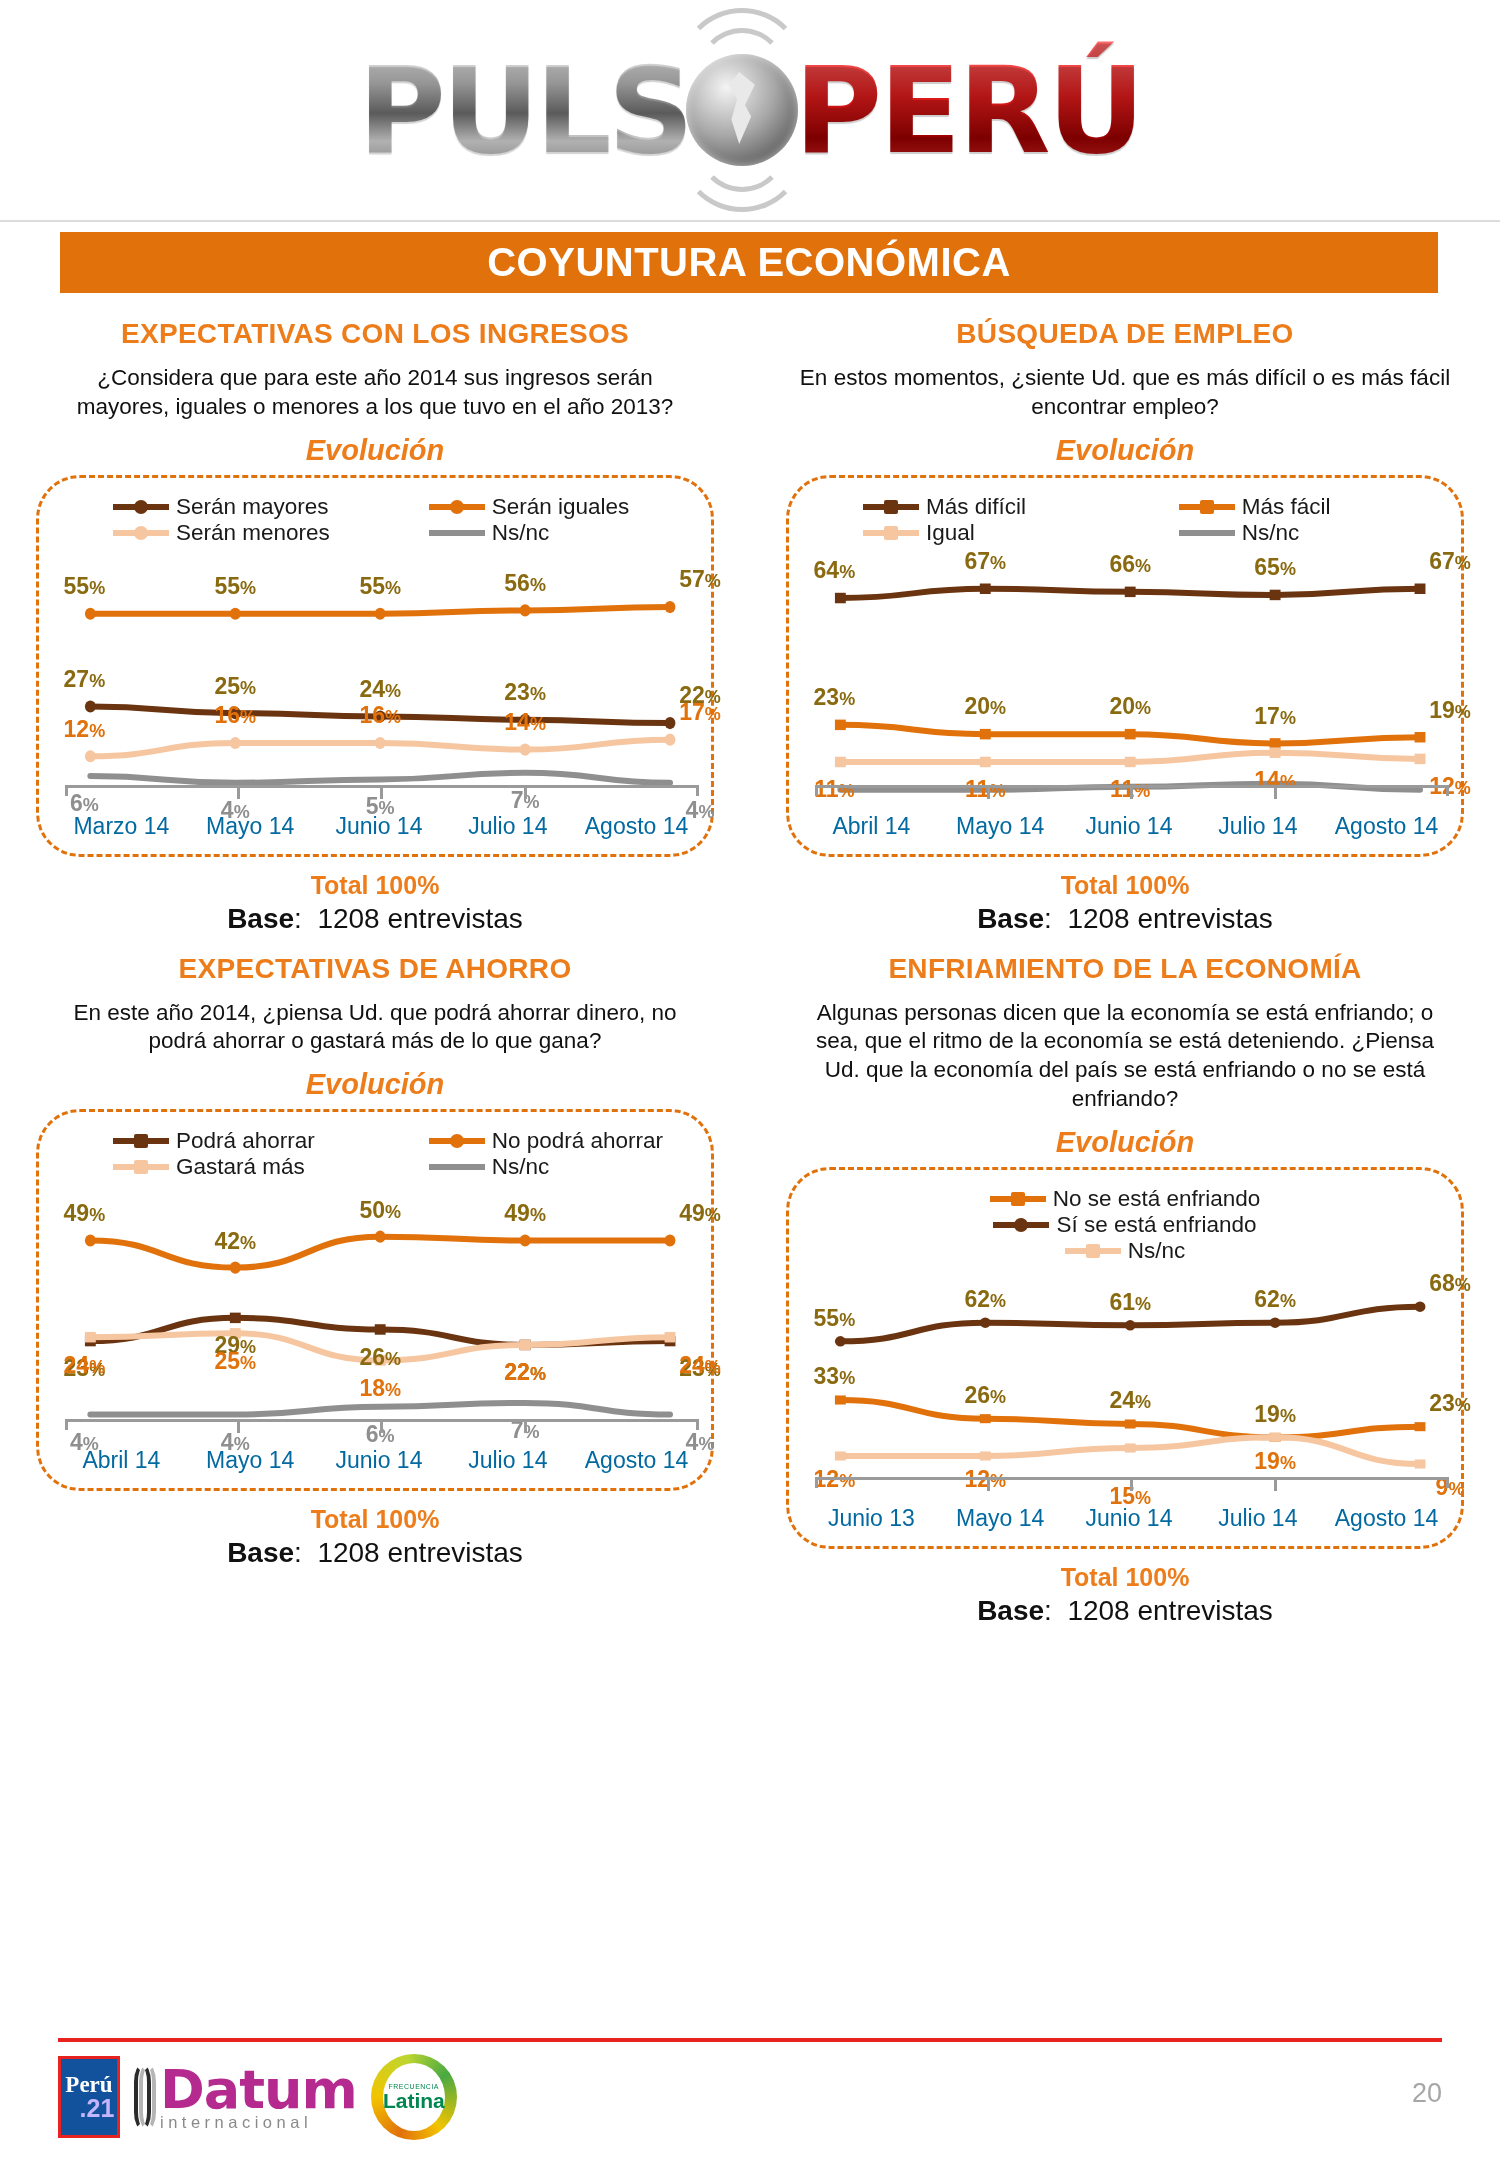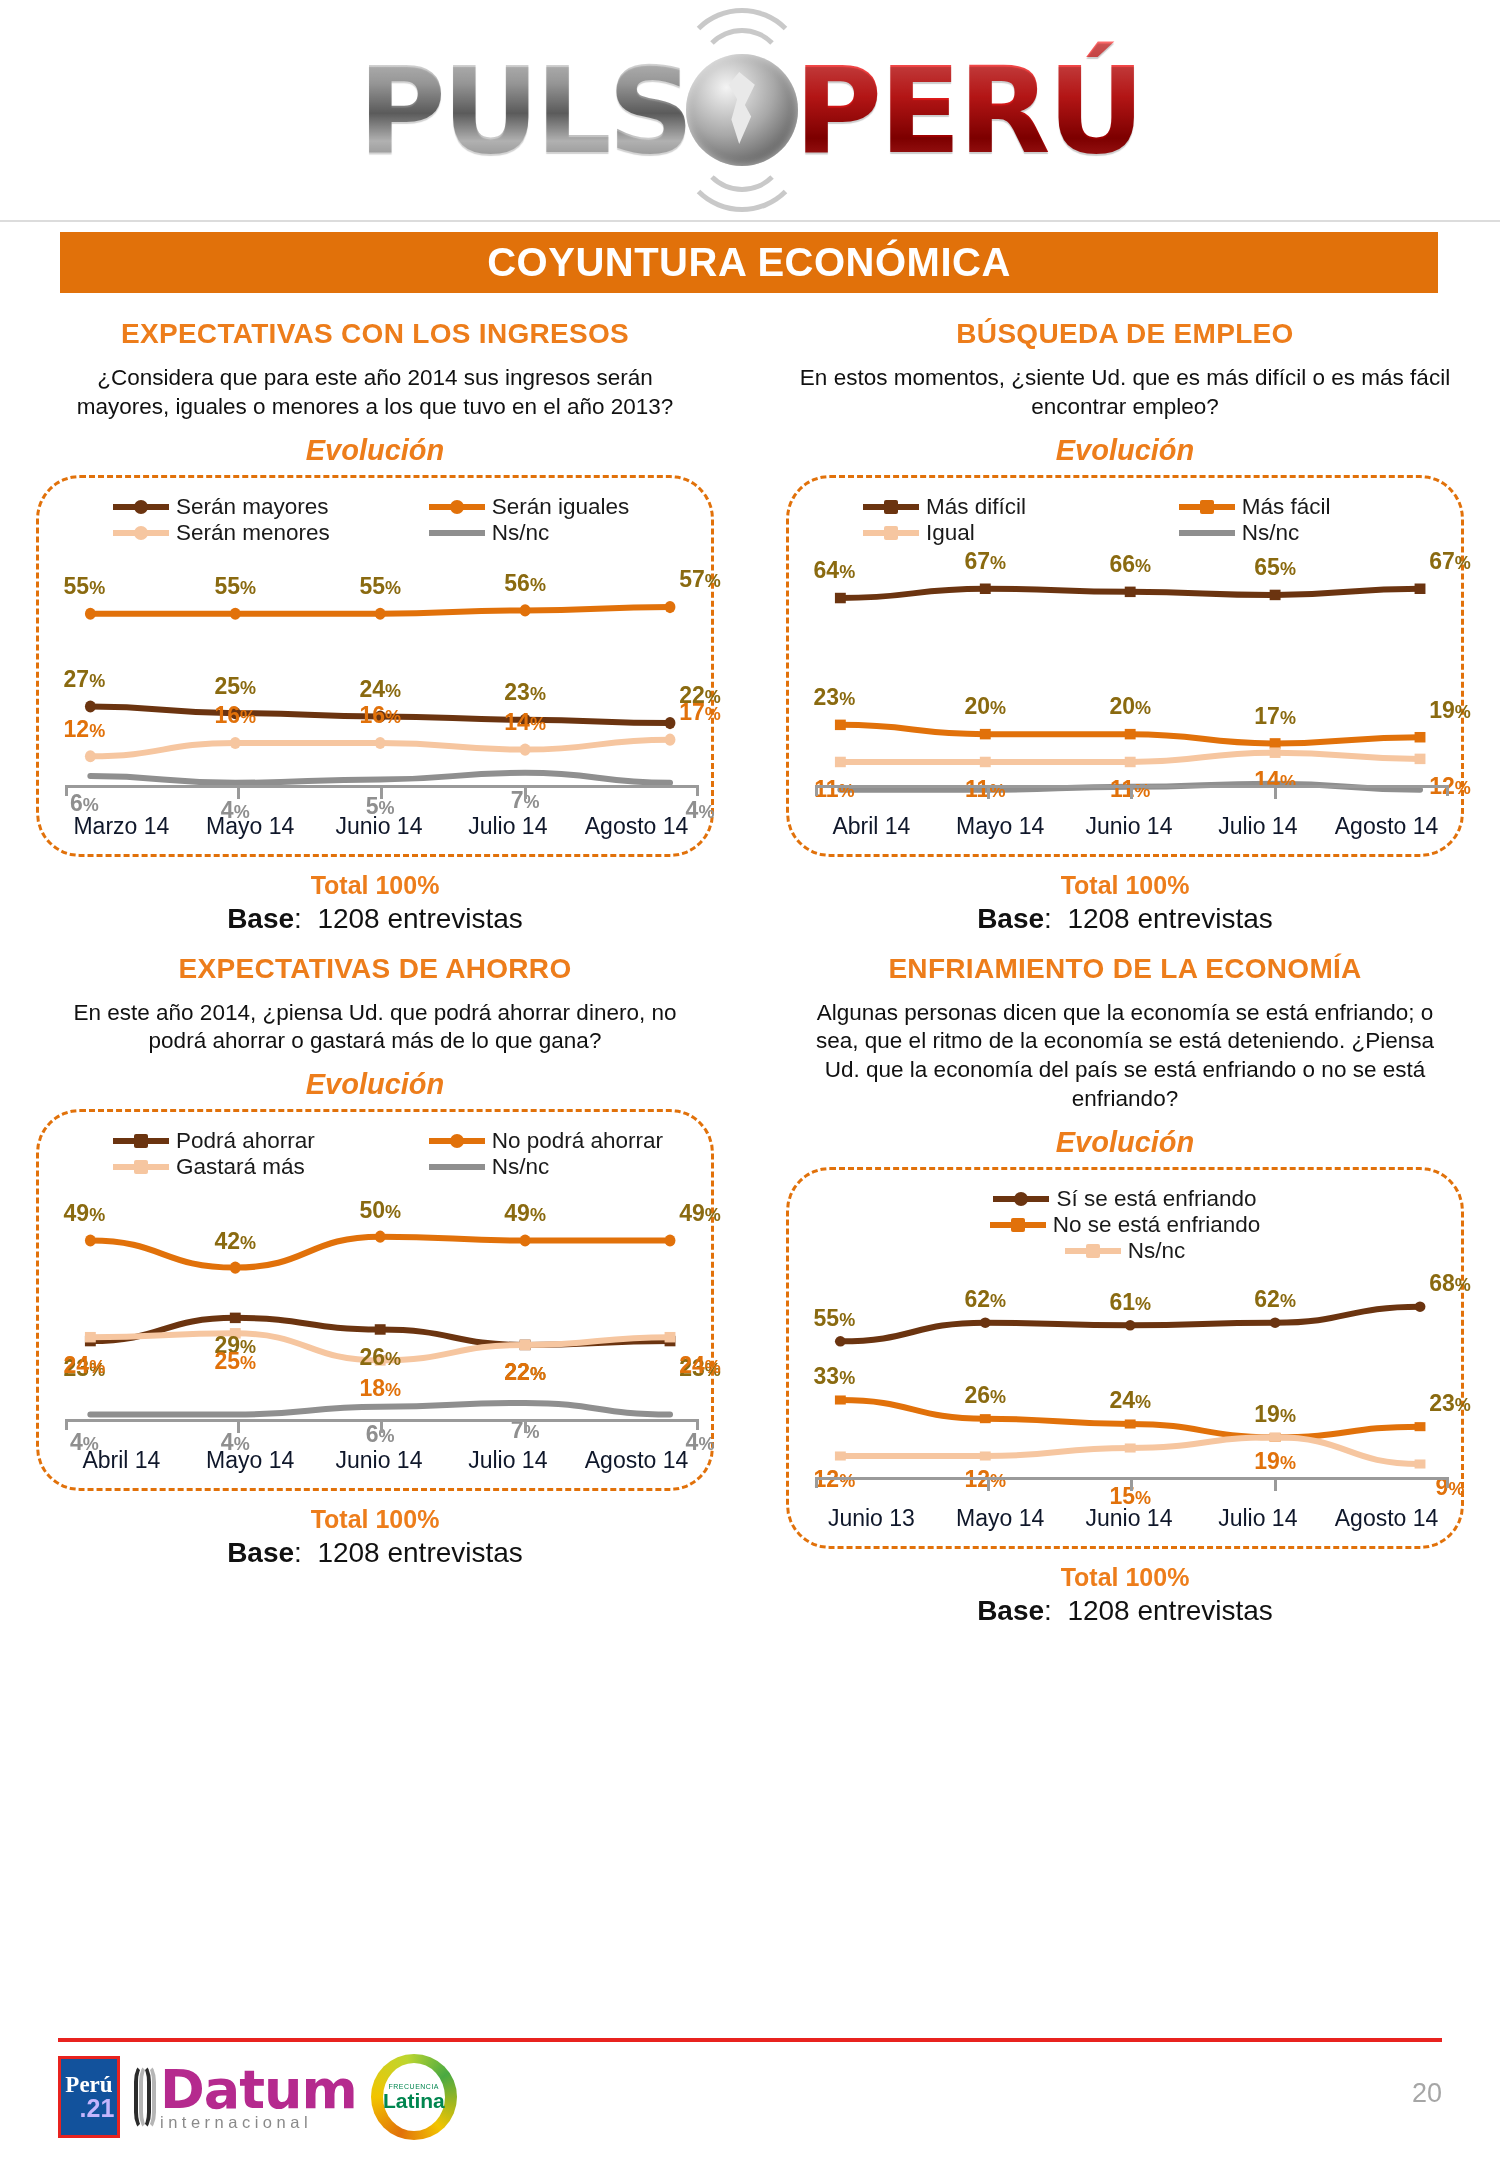--- a/index.html
+++ b/index.html
@@ -97,21 +97,21 @@
   .leg-swatch i { position:absolute; left:21px; top:-4px; width:14px; height:14px; border-radius:50%; }
   .leg-swatch.sq i { border-radius:2px; }
 
   .plot { position:absolute; left:26px; right:12px; top:86px; bottom:58px; }
   .axis { position:absolute; left:0; right:0; bottom:0; height:11px;
      border-left:3px solid #9a9a9a; border-right:3px solid #9a9a9a;
      border-top:3px solid #9a9a9a; }
   .tick { position:absolute; top:0; width:3px; height:11px; background:#9a9a9a; }
   .xlabels { position:absolute; left:8px; right:0px; bottom:10px;
      display:flex; }
-  .xlabels span { flex:1; text-align:center; font-size:23px; color:#0f172a; }
+  .xlabels span { flex:1; text-align:center; font-size:23px; color:#0369a1; }
 
   svg.lines { position:absolute; inset:0; width:100%; height:100%; overflow:visible; }
   .dlabel { position:absolute; font-size:23px; font-weight:bold; white-space:nowrap;
      transform:translate(-50%,-50%); }
   .dlabel em { font-style:normal; font-size:18px; font-weight:bold; }
 
   .totals { text-align:center; margin-top:14px; }
   .totals .t1 { color:#ed7d1b; font-weight:bold; font-size:25px; }
   .totals .t2 { color:#111; font-size:28px; margin-top:3px; }
   .totals .t2 b { font-weight:bold; }
@@ -434,30 +434,30 @@
           <div class="t2"><b>Base</b>: &nbsp;<span>1208 entrevistas</span></div>
         </div>
       </div>
       <div class="panel">
         <div class="sec-title">ENFRIAMIENTO DE LA ECONOMÍA</div>
         <div class="question">Algunas personas dicen que la economía se está enfriando;  o sea, que el ritmo de la economía se está deteniendo.  ¿Piensa Ud. que la economía del país se está enfriando o no se está enfriando?</div>
         <div class="evol">Evolución</div>
         <div class="frame">
             <div class="legend cols2" style="flex-direction: column; align-items: center;">
               <div class="leg-item full">
+                <span class="leg-swatch sq" style="background: rgb(225, 113, 10);">
+                  <i style="background: rgb(225, 113, 10);"></i>
+                </span>
+                <span>No se está enfriando</span>
+              </div>
+              <div class="leg-item full">
                 <span class="leg-swatch" style="background: rgb(107, 52, 16);">
                   <i style="background: rgb(107, 52, 16);"></i>
                 </span>
                 <span>Sí se está enfriando</span>
-              </div>
-              <div class="leg-item full">
-                <span class="leg-swatch sq" style="background: rgb(225, 113, 10);">
-                  <i style="background: rgb(225, 113, 10);"></i>
-                </span>
-                <span>No se está enfriando</span>
               </div>
               <div class="leg-item full">
                 <span class="leg-swatch sq" style="background: rgb(246, 198, 160);">
                   <i style="background: rgb(246, 198, 160);"></i>
                 </span>
                 <span>Ns/nc</span>
               </div>
             </div>
             <div class="plot" style="top: 118px;">
               <svg class="lines" viewBox="0 0 700 230" preserveAspectRatio="none">

